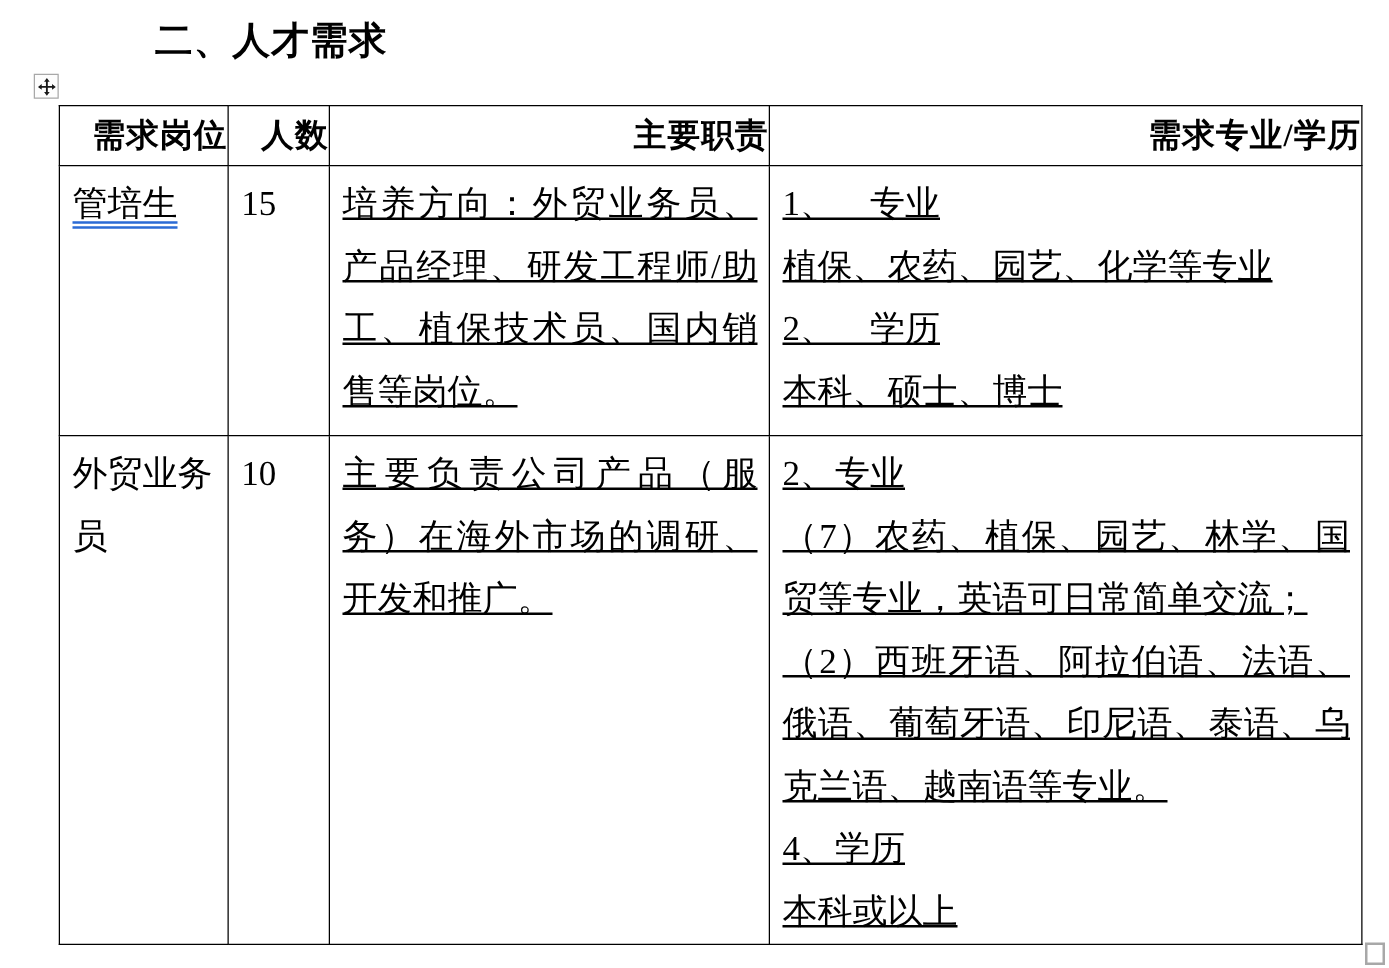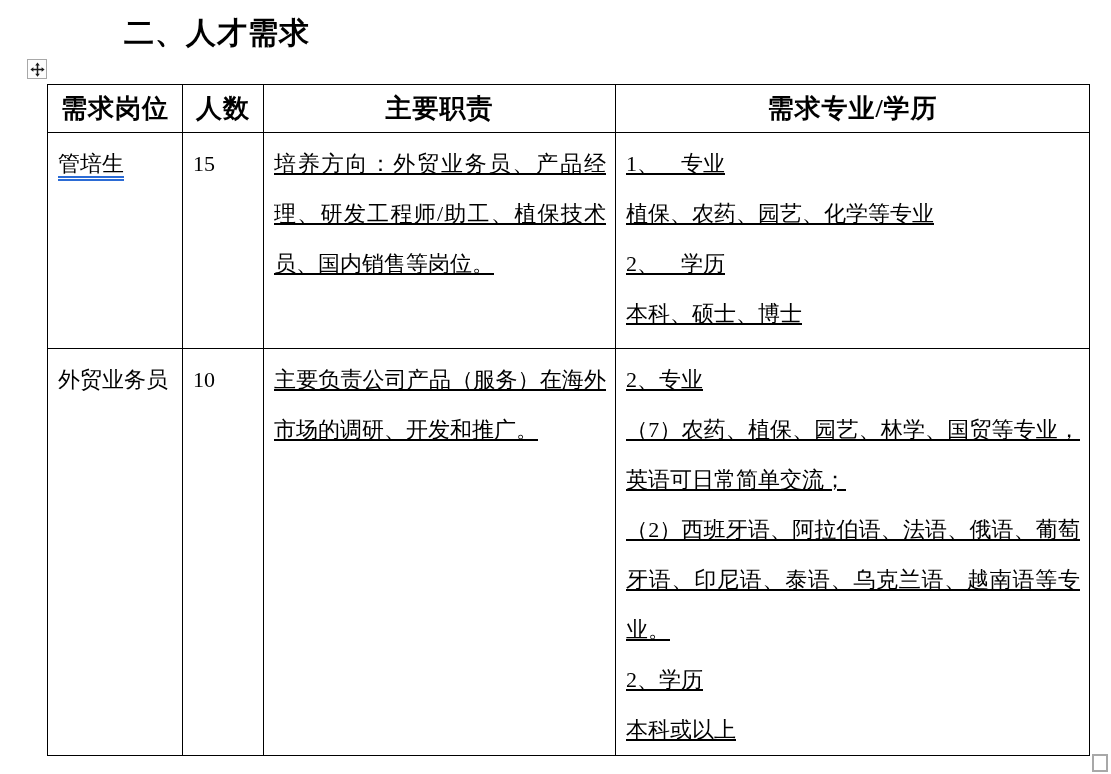--- a/index.html
+++ b/index.html
@@ -51,28 +51,28 @@
     table-layout: fixed;
   }
   table.demand th, table.demand td {
     border: 1.5px solid #000000;
     box-sizing: border-box;
   }
   table.demand th {
     height: 48px;
     font-size: 26px;
     font-weight: bold;
-    text-align: center;
+    text-align: right;
     vertical-align: middle;
     padding: 0;
     letter-spacing: 1px;
   }
   table.demand td {
     vertical-align: top;
-    font-size: 22px;
+    font-size: 28px;
     line-height: 50px;
     padding: 6px 9px 0 10px;
   }
   tr.row-1 td { height: 216px; }
   tr.row-2 td { height: 404px; }
   td p { margin: 0; }
   td.just p {
     text-align: justify;
     text-justify: inter-character;
     text-decoration: underline;
@@ -148,21 +148,21 @@
       <tr class="row-2">
         <td>外贸业务员</td>
         <td class="num">10</td>
         <td class="just">
             <p>主要负责公司产品（服务）在海外市场的调研、开发和推广。</p>
           </td>
         <td class="just">
             <p>2、专业</p>
             <p>（7）农药、植保、园艺、林学、国贸等专业，英语可日常简单交流；</p>
             <p>（2）西班牙语、阿拉伯语、法语、俄语、葡萄牙语、印尼语、泰语、乌克兰语、越南语等专业。</p>
-            <p>2、学历</p>
+            <p>4、学历</p>
             <p>本科或以上</p>
           </td>
       </tr>
     </tbody>
   </table>
 
   <div class="resize-handle"></div>
 
 </div>
 

